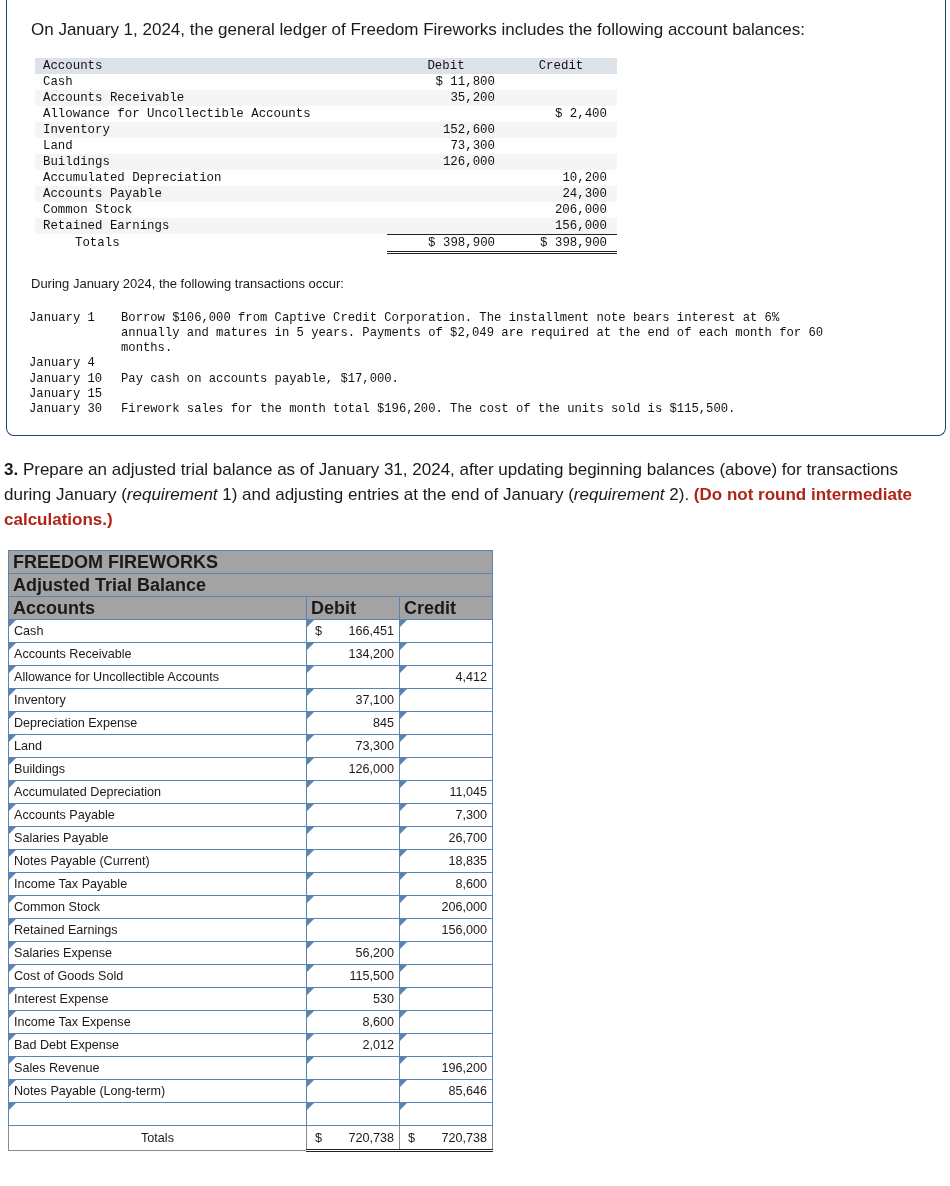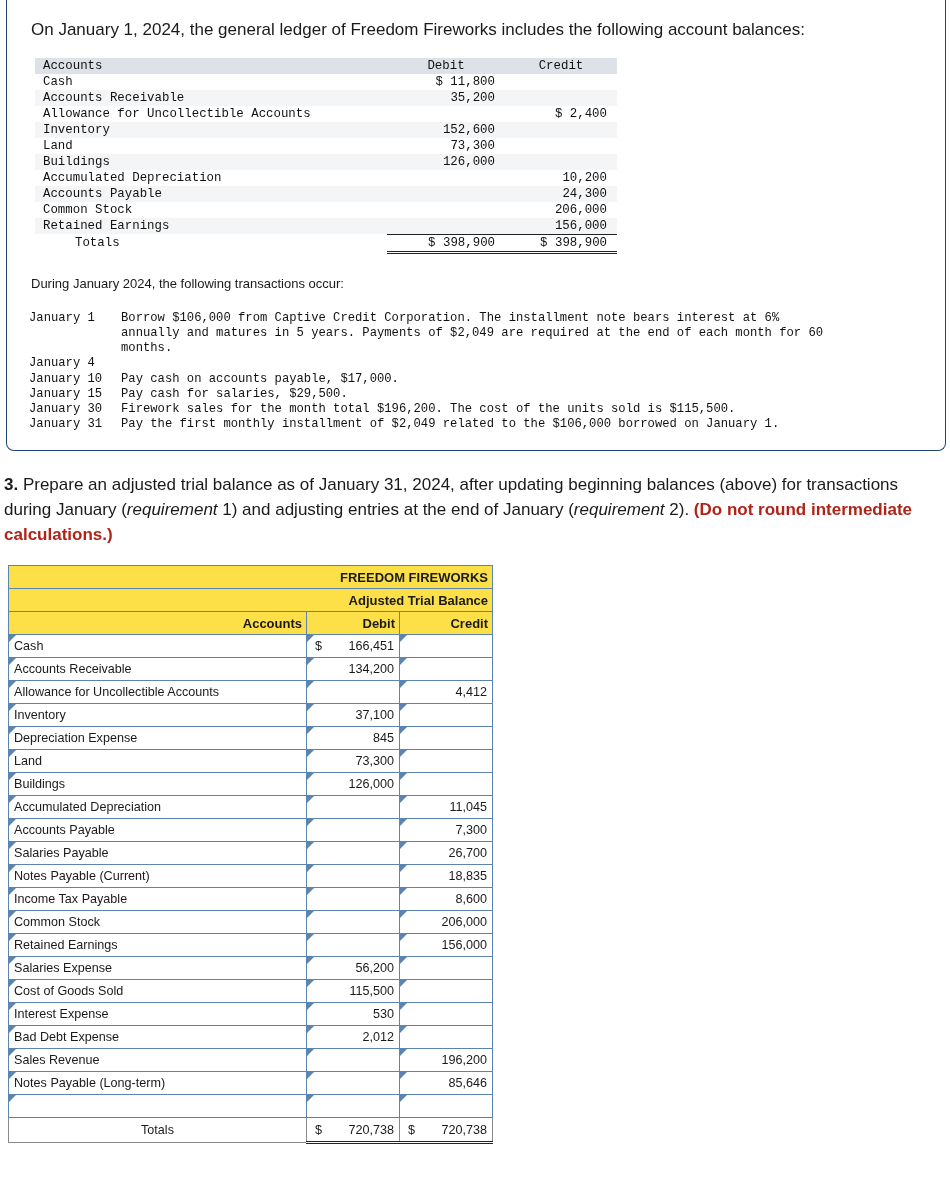--- a/index.html
+++ b/index.html
@@ -98,24 +98,24 @@
 
   table.atb td {
     border: 1px solid #5b84b1;
     height: 23px;
     padding: 0 4px;
     vertical-align: middle;
     background: #ffffff;
   }
   
   table.atb tr.band td {
-    background: #fde047;
-    text-align: right;
+    background: #a3a3a3;
+    text-align: left;
     font-weight: bold;
-    font-size: 13px;
+    font-size: 18px;
     color: #1a1a1a;
     border: 1px solid #5b84b1;
   }
   
   td.cell {
     position: relative;
     border: 1px solid #5b84b1;
   }
   td.cell::before {
     content: "";
@@ -239,29 +239,24 @@
       </div>
       <div class="tx-row">
         <div class="tx-date">January 4</div>
       </div>
       <div class="tx-row">
         <div class="tx-date">January 10</div>
         <div class="tx-text">Pay cash on accounts payable, $17,000.</div>
       </div>
       <div class="tx-row">
         <div class="tx-date">January 15</div>
-        <div class="tx-text">Pay cash for salaries, $29,500.</div>
       </div>
       <div class="tx-row">
         <div class="tx-date">January 30</div>
         <div class="tx-text">Firework sales for the month total $196,200. The cost of the units sold is $115,500.</div>
-      </div>
-      <div class="tx-row">
-        <div class="tx-date">January 31</div>
-        <div class="tx-text">Pay the first monthly installment of $2,049 related to the $106,000 borrowed on January 1.</div>
       </div>
     </div>
 </div>
 
 <div class="req3">
   <b>3.</b><span> Prepare an adjusted trial balance as of January 31, 2024, after updating beginning balances (above) for transactions during January (</span><i>requirement</i><span> 1) and adjusting entries at the end of January (</span><i>requirement</i><span> 2). </span><span class="red">(Do not round intermediate calculations.)</span>
 </div>
 
 <div class="atb-wrap">
   <table class="atb">
@@ -363,20 +358,25 @@
           <td class="cell name">Cost of Goods Sold</td>
           <td class="cell num"><span class="dollar"></span><span>115,500</span></td>
           <td class="cell num"><span class="dollar"></span><span></span></td>
         </tr>
         <tr>
           <td class="cell name">Interest Expense</td>
           <td class="cell num"><span class="dollar"></span><span>530</span></td>
           <td class="cell num"><span class="dollar"></span><span></span></td>
         </tr>
         <tr>
+          <td class="cell name">Income Tax Expense</td>
+          <td class="cell num"><span class="dollar"></span><span>8,600</span></td>
+          <td class="cell num"><span class="dollar"></span><span></span></td>
+        </tr>
+        <tr>
           <td class="cell name">Bad Debt Expense</td>
           <td class="cell num"><span class="dollar"></span><span>2,012</span></td>
           <td class="cell num"><span class="dollar"></span><span></span></td>
         </tr>
         <tr>
           <td class="cell name">Sales Revenue</td>
           <td class="cell num"><span class="dollar"></span><span></span></td>
           <td class="cell num"><span class="dollar"></span><span>196,200</span></td>
         </tr>
         <tr>

